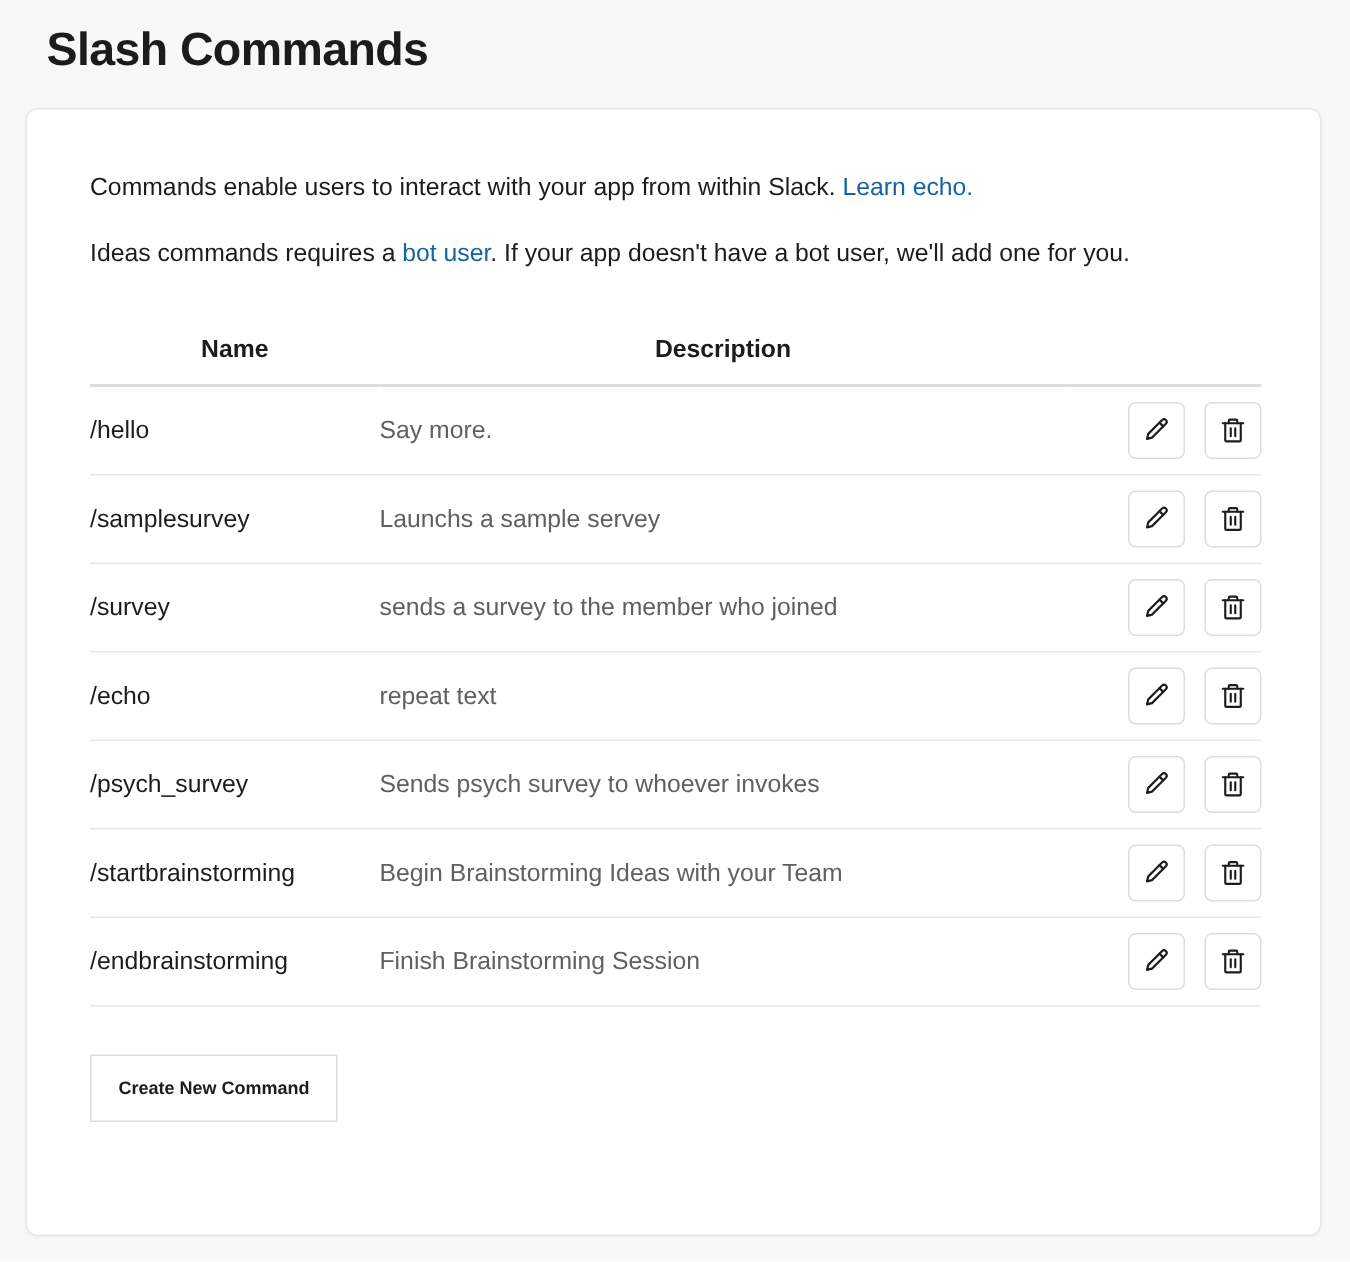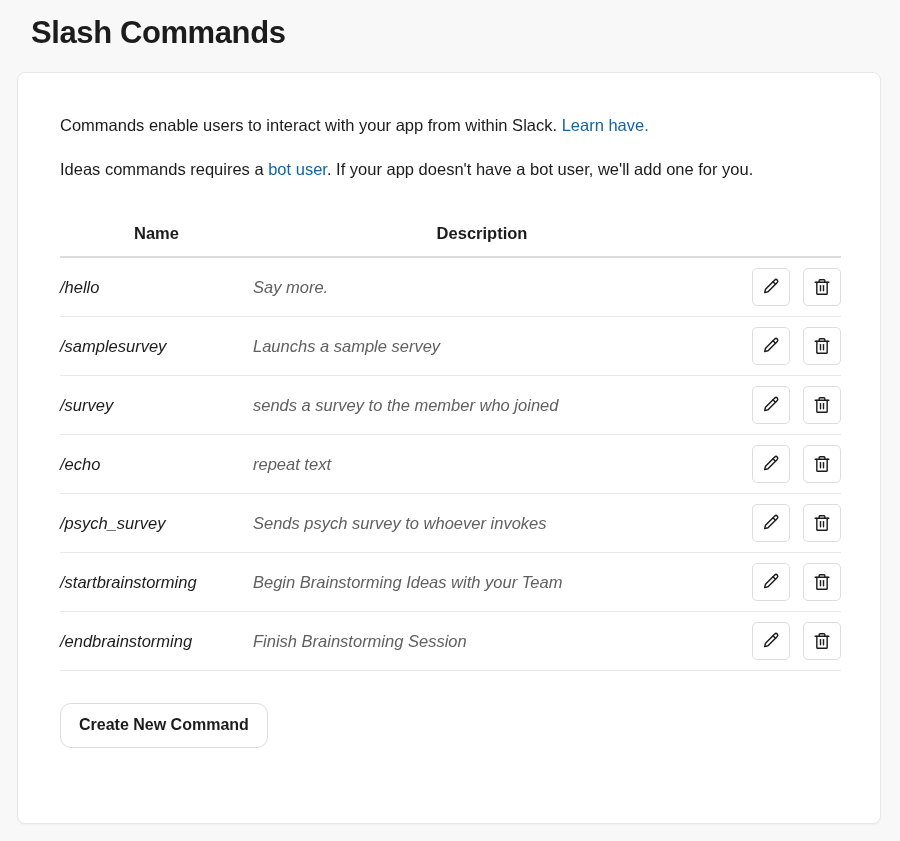--- a/index.html
+++ b/index.html
@@ -76,21 +76,20 @@
 
   .cmd-table th.col-name { width: 193px; }
   .cmd-table th.col-desc { width: 458px; }
   .cmd-table th.col-actions { width: 130px; }
 
   .cmd-table td {
     border-bottom: 1px solid #e8e8e8;
     padding: 0;
     height: 58px;
     vertical-align: middle;
-    font-style: italic;
   }
 
   .cell-name {
     font-size: 16.5px;
     color: #1d1c1d;
     white-space: nowrap;
   }
 
   .cell-desc {
     font-size: 16.5px;
@@ -117,39 +116,39 @@
     margin-left: 9px;
     vertical-align: middle;
   }
   .icon-btn svg { display: block; }
 
   .create-btn {
     display: inline-block;
     margin-top: 32px;
     padding: 11px 18px 12px 18px;
     font-family: "Liberation Sans", sans-serif;
-    font-size: 16px;
+    font-size: 12px;
     font-weight: bold;
     color: #1d1c1d;
     background: #ffffff;
     border: 1px solid #dddddd;
-    border-radius: 11px;
+    border-radius: 1px;
     cursor: pointer;
     line-height: 20px;
   }
 </style>
 </head>
 <body>
 
 <h1 class="page-title">Slash Commands</h1>
 
 <div class="card">
   <div class="card-inner">
 
-    <p class="intro-para"><span>Commands enable users to interact with your app from within Slack. </span><a class="inline-link" href="#">Learn have.</a></p>
+    <p class="intro-para"><span>Commands enable users to interact with your app from within Slack. </span><a class="inline-link" href="#">Learn echo.</a></p>
 
     <p class="intro-para second"><span>Ideas commands requires a </span><a class="inline-link" href="#">bot user</a><span>. If your app doesn't have a bot user, we'll add one for you.</span></p>
 
     <table class="cmd-table">
       <thead>
         <tr>
           <th class="col-name">Name</th>
           <th class="col-desc">Description</th>
           <th class="col-actions"></th>
         </tr>

